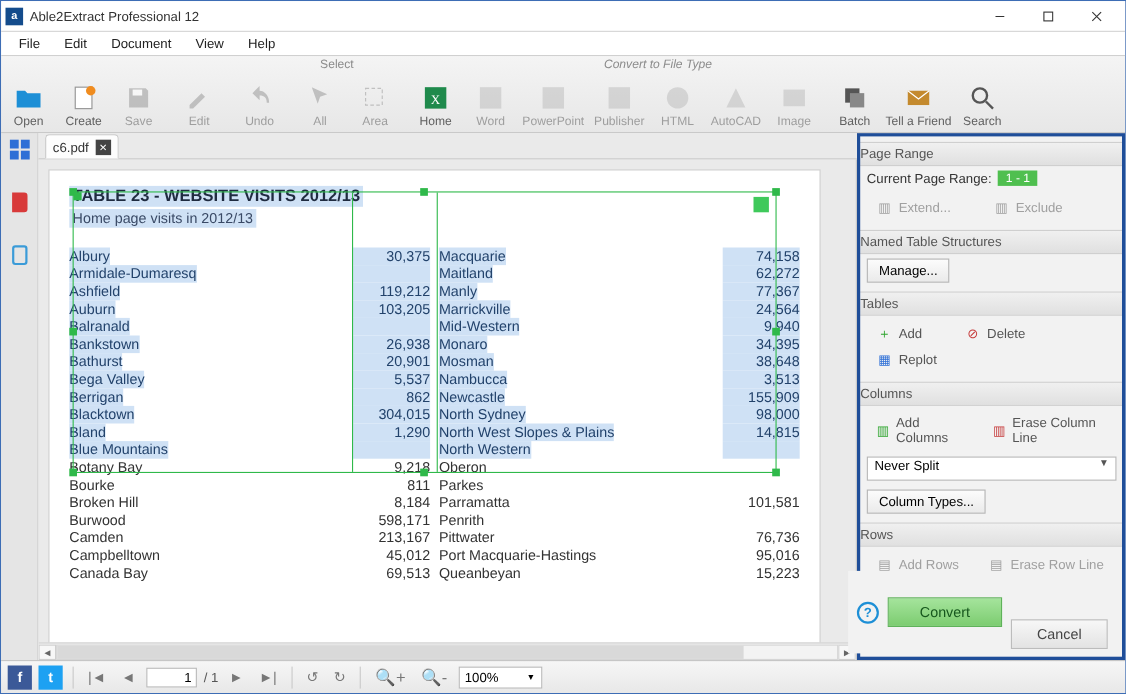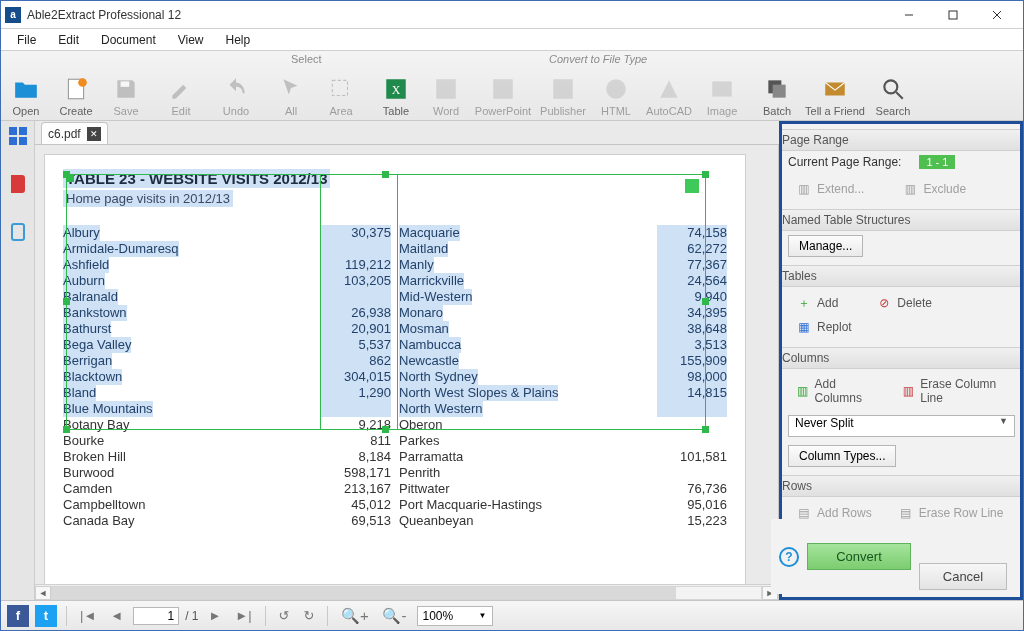--- a/index.html
+++ b/index.html
@@ -126,21 +126,21 @@
   .sel-rect .vline { position:absolute; top:0; bottom:0; width:1px; background:#2fb94a;}
   .v1{left:253px;} .v2{left:330px;}
 
   
   .rightpanel {
     width:244px; background:#f2f2f2; border-left:1px solid #c2c2c2;
     padding:4px 6px 0; overflow:hidden;
     outline: 3px solid #1f4e99; outline-offset:-3px;
   }
   .rp-section { margin-bottom:8px;}
-  .rp-line { font-size:12px; color:#333; display:flex; align-items:center; gap:18px;}
+  .rp-line { font-size:12px; color:#333; display:flex; align-items:center; gap:6px;}
   .badge { background:#4fbf4f; color:#fff; padding:1px 7px; font-size:11px;}
   .rp-btn {
     display:inline-flex; align-items:center; gap:5px;
     padding:4px 8px; font-size:12px; color:#555;
   }
   .rp-btn.disabled{ color:#a0a0a0;}
   .rp-btn .pic{ width:16px;height:16px; display:inline-flex; align-items:center; justify-content:center;}
   .rp-btn-row{ display:flex; gap:22px;}
   .rp select, .dropdown {
     width:100%; height:22px; border:1px solid #b5b5b5; background:#fff; font-size:12px;
@@ -292,21 +292,21 @@
     <span>Area</span>
     </div>
   <div class="sep"></div>
   <div class="tbtn">
     <span class="ico">
         <svg viewBox="0 0 24 24">
           <rect x="3" y="3" width="18" height="18" fill="#1f8a4c"></rect>
           <text x="12" y="17" text-anchor="middle" fill="#fff" font-size="11" font-family="Segoe UI">X</text>
         </svg>
       </span>
-    <span>Table</span>
+    <span>Home</span>
     </div>
   <div class="tbtn disabled">
     <span class="ico">
         <svg viewBox="0 0 24 24">
           <rect x="3" y="3" width="18" height="18" fill="#bfbfbf"></rect>
         </svg>
       </span>
     <span>Word</span>
     </div>
   <div class="tbtn disabled" style="width:64px;">

